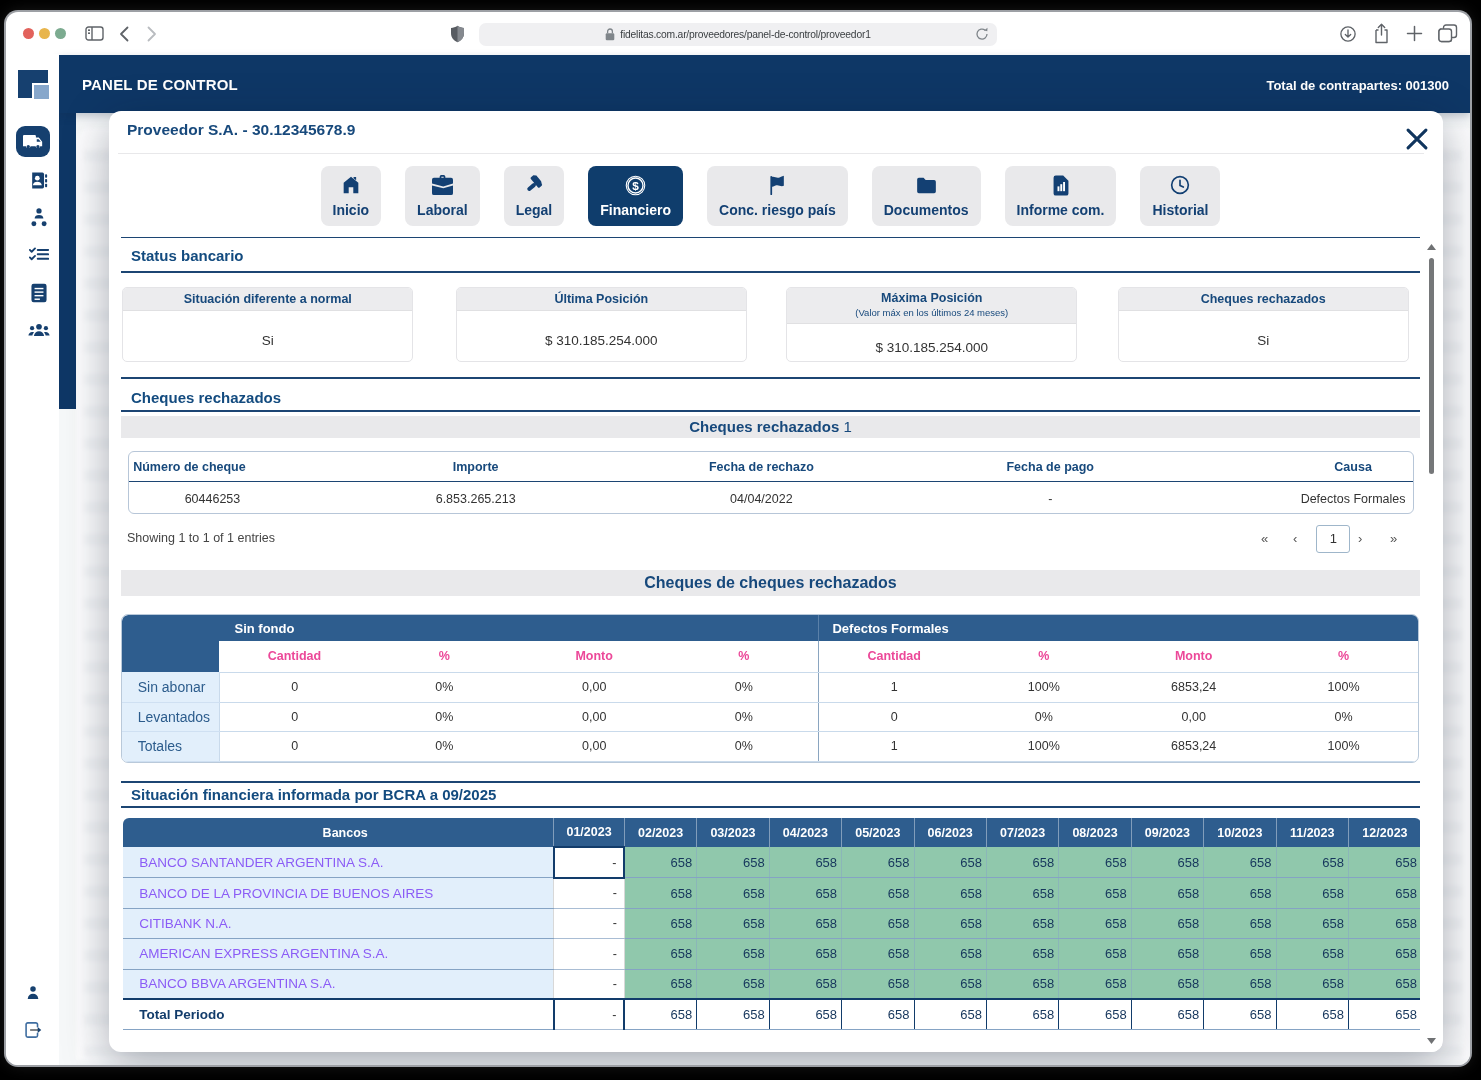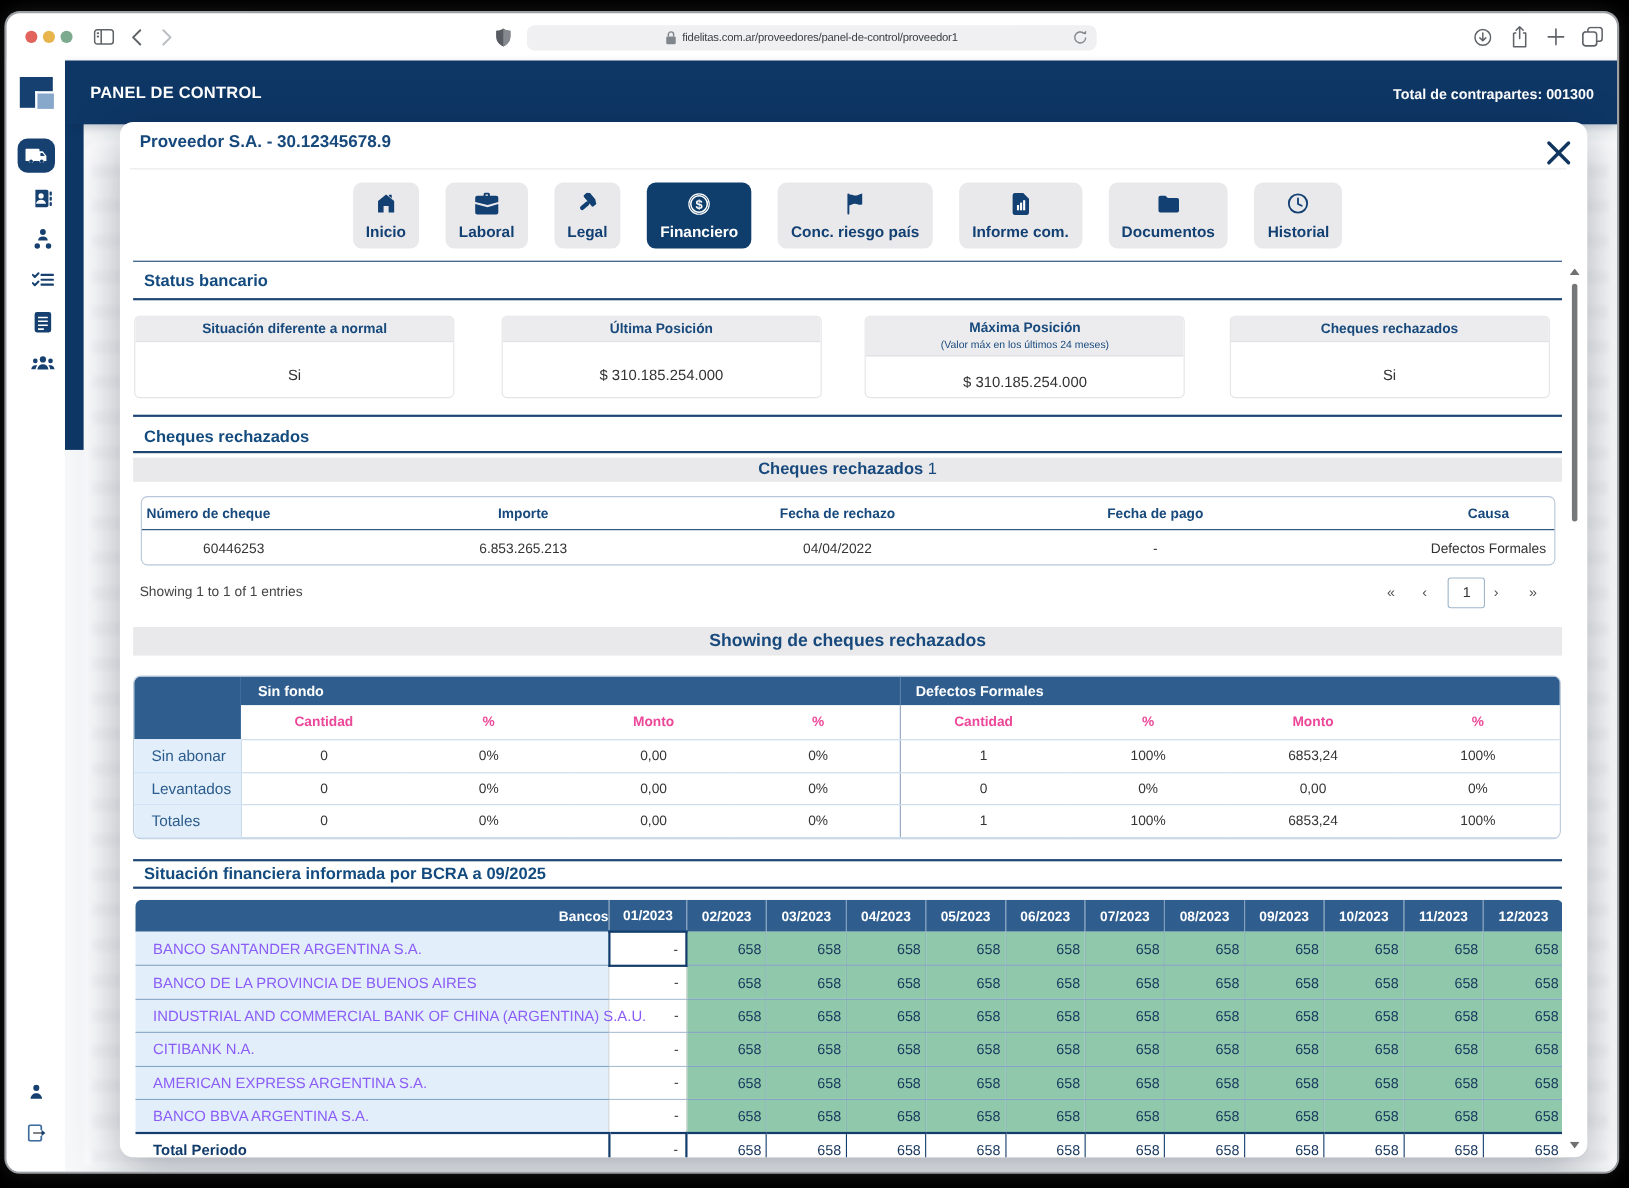--- a/index.html
+++ b/index.html
@@ -250,32 +250,32 @@
                   <text x="12" y="16.8" font-size="13.5" font-weight="bold" fill="#fff" text-anchor="middle" font-family="Liberation Sans">$</text>
                 </svg>
               </span>Financiero</div>
         <div class="tab"><span class="ico">
                 <svg width="19" height="21" viewBox="0 0 24 26">
                   <path d="M4 2.5 C8 0.5 10.5 4.5 14.5 2.8 C16.5 2 18 1.2 20 0.8 V13.3 C16 15.3 13.5 11.3 9.5 13 C7.5 13.8 6 14.6 4 15 Z" fill="#134073"></path>
                   <rect x="3" y="1" width="2.2" height="24" rx="1.1" fill="#134073"></rect>
                 </svg>
               </span>Conc. riesgo país</div>
         <div class="tab"><span class="ico">
+                <svg width="21" height="17" viewBox="0 0 24 20">
+                  <path d="M1 3 A2 2 0 0 1 3 1 H8.5 L11 3.5 H21 A2 2 0 0 1 23 5.5 V17 A2 2 0 0 1 21 19 H3 A2 2 0 0 1 1 17 Z" fill="#134073"></path>
+                </svg>
+              </span>Documentos</div>
+        <div class="tab"><span class="ico">
                 <svg width="18" height="21" viewBox="0 0 20 24">
                   <path d="M12.5 0.5 H4 A2.5 2.5 0 0 0 1.5 3 V21 A2.5 2.5 0 0 0 4 23.5 H16 A2.5 2.5 0 0 0 18.5 21 V6.5 Z" fill="#134073"></path>
                   <rect x="6" y="13" width="2.2" height="5.5" fill="#fff"></rect>
                   <rect x="9.2" y="10.5" width="2.2" height="8" fill="#fff"></rect>
                   <rect x="12.4" y="8" width="2.2" height="10.5" fill="#fff"></rect>
                 </svg>
               </span>Informe com.</div>
-        <div class="tab"><span class="ico">
-                <svg width="21" height="17" viewBox="0 0 24 20">
-                  <path d="M1 3 A2 2 0 0 1 3 1 H8.5 L11 3.5 H21 A2 2 0 0 1 23 5.5 V17 A2 2 0 0 1 21 19 H3 A2 2 0 0 1 1 17 Z" fill="#134073"></path>
-                </svg>
-              </span>Documentos</div>
         <div class="tab"><span class="ico">
                 <svg width="20" height="20" viewBox="0 0 24 24">
                   <circle cx="12" cy="12" r="10" fill="none" stroke="#134073" stroke-width="2"></circle>
                   <path d="M12 6.5 V12.5 L16 14.5" fill="none" stroke="#134073" stroke-width="2" stroke-linecap="round" stroke-linejoin="round"></path>
                 </svg>
               </span>Historial</div>
       </div>
 
       <div class="secline" style="top:126px; height:1.2px;"></div>
       <div class="sectitle" style="top:136px;">Status bancario</div>
@@ -319,21 +319,21 @@
       </div>
       <div id="showing">Showing 1 to 1 of 1 entries</div>
       <div id="pager">
         <span class="pgc" style="left:1152px;">«</span>
         <span class="pgc" style="left:1184px;">‹</span>
         <span id="pgbox">1</span>
         <span class="pgc" style="left:1249px;">›</span>
         <span class="pgc" style="left:1281px;">»</span>
       </div>
 
-      <div class="gband" style="top:458.8px; height:26.4px; line-height:26.4px; font-size:16px;">Showing de cheques rechazados</div>
+      <div class="gband" style="top:458.8px; height:26.4px; line-height:26.4px; font-size:16px;">Cheques de cheques rechazados</div>
       <div id="tbl2">
         <table>
           <colgroup>
                 <col style="width:97.8px;">
                 <col span="8">
               </colgroup>
           <tbody>
                 <tr class="r1">
             <td class="corner" rowspan="2"></td>
             <th class="hb" colspan="4" style="padding-left:15px;">Sin fondo</th>
@@ -391,21 +391,21 @@
       <div class="secline" style="top:694.7px; height:1.6px;"></div>
       <div id="tbl3">
         <table>
           <colgroup>
                 <col style="width:430.5px;">
                 <col style="width:70.7px;">
                 <col span="11">
               </colgroup>
           <tbody>
                 <tr class="h">
-            <th style="text-align:right; padding-left:14px;margin-left:20px;">Bancos</th>
+            <th style="text-align:center; padding-left:14px;margin-left:20px;">Bancos</th>
             <th>01/2023</th>
                   <th>02/2023</th>
                   <th>03/2023</th>
                   <th>04/2023</th>
                   <th>05/2023</th>
                   <th>06/2023</th>
                   <th>07/2023</th>
                   <th>08/2023</th>
                   <th>09/2023</th>
                   <th>10/2023</th>
@@ -436,35 +436,20 @@
                   <td class="gc">658</td>
                   <td class="gc">658</td>
                   <td class="gc">658</td>
                   <td class="gc">658</td>
                   <td class="gc">658</td>
                   <td class="gc">658</td>
                   <td class="gc">658</td>
                   <td class="gc">658</td>
           </tr>
           <tr>
-            <td class="bk">INDUSTRIAL AND COMMERCIAL BANK OF CHINA (ARGENTINA) S.A.U.</td>
-            <td class="wc">-</td>
-            <td class="gc">658</td>
-                  <td class="gc">658</td>
-                  <td class="gc">658</td>
-                  <td class="gc">658</td>
-                  <td class="gc">658</td>
-                  <td class="gc">658</td>
-                  <td class="gc">658</td>
-                  <td class="gc">658</td>
-                  <td class="gc">658</td>
-                  <td class="gc">658</td>
-                  <td class="gc">658</td>
-          </tr>
-          <tr>
             <td class="bk">CITIBANK N.A.</td>
             <td class="wc">-</td>
             <td class="gc">658</td>
                   <td class="gc">658</td>
                   <td class="gc">658</td>
                   <td class="gc">658</td>
                   <td class="gc">658</td>
                   <td class="gc">658</td>
                   <td class="gc">658</td>
                   <td class="gc">658</td>

